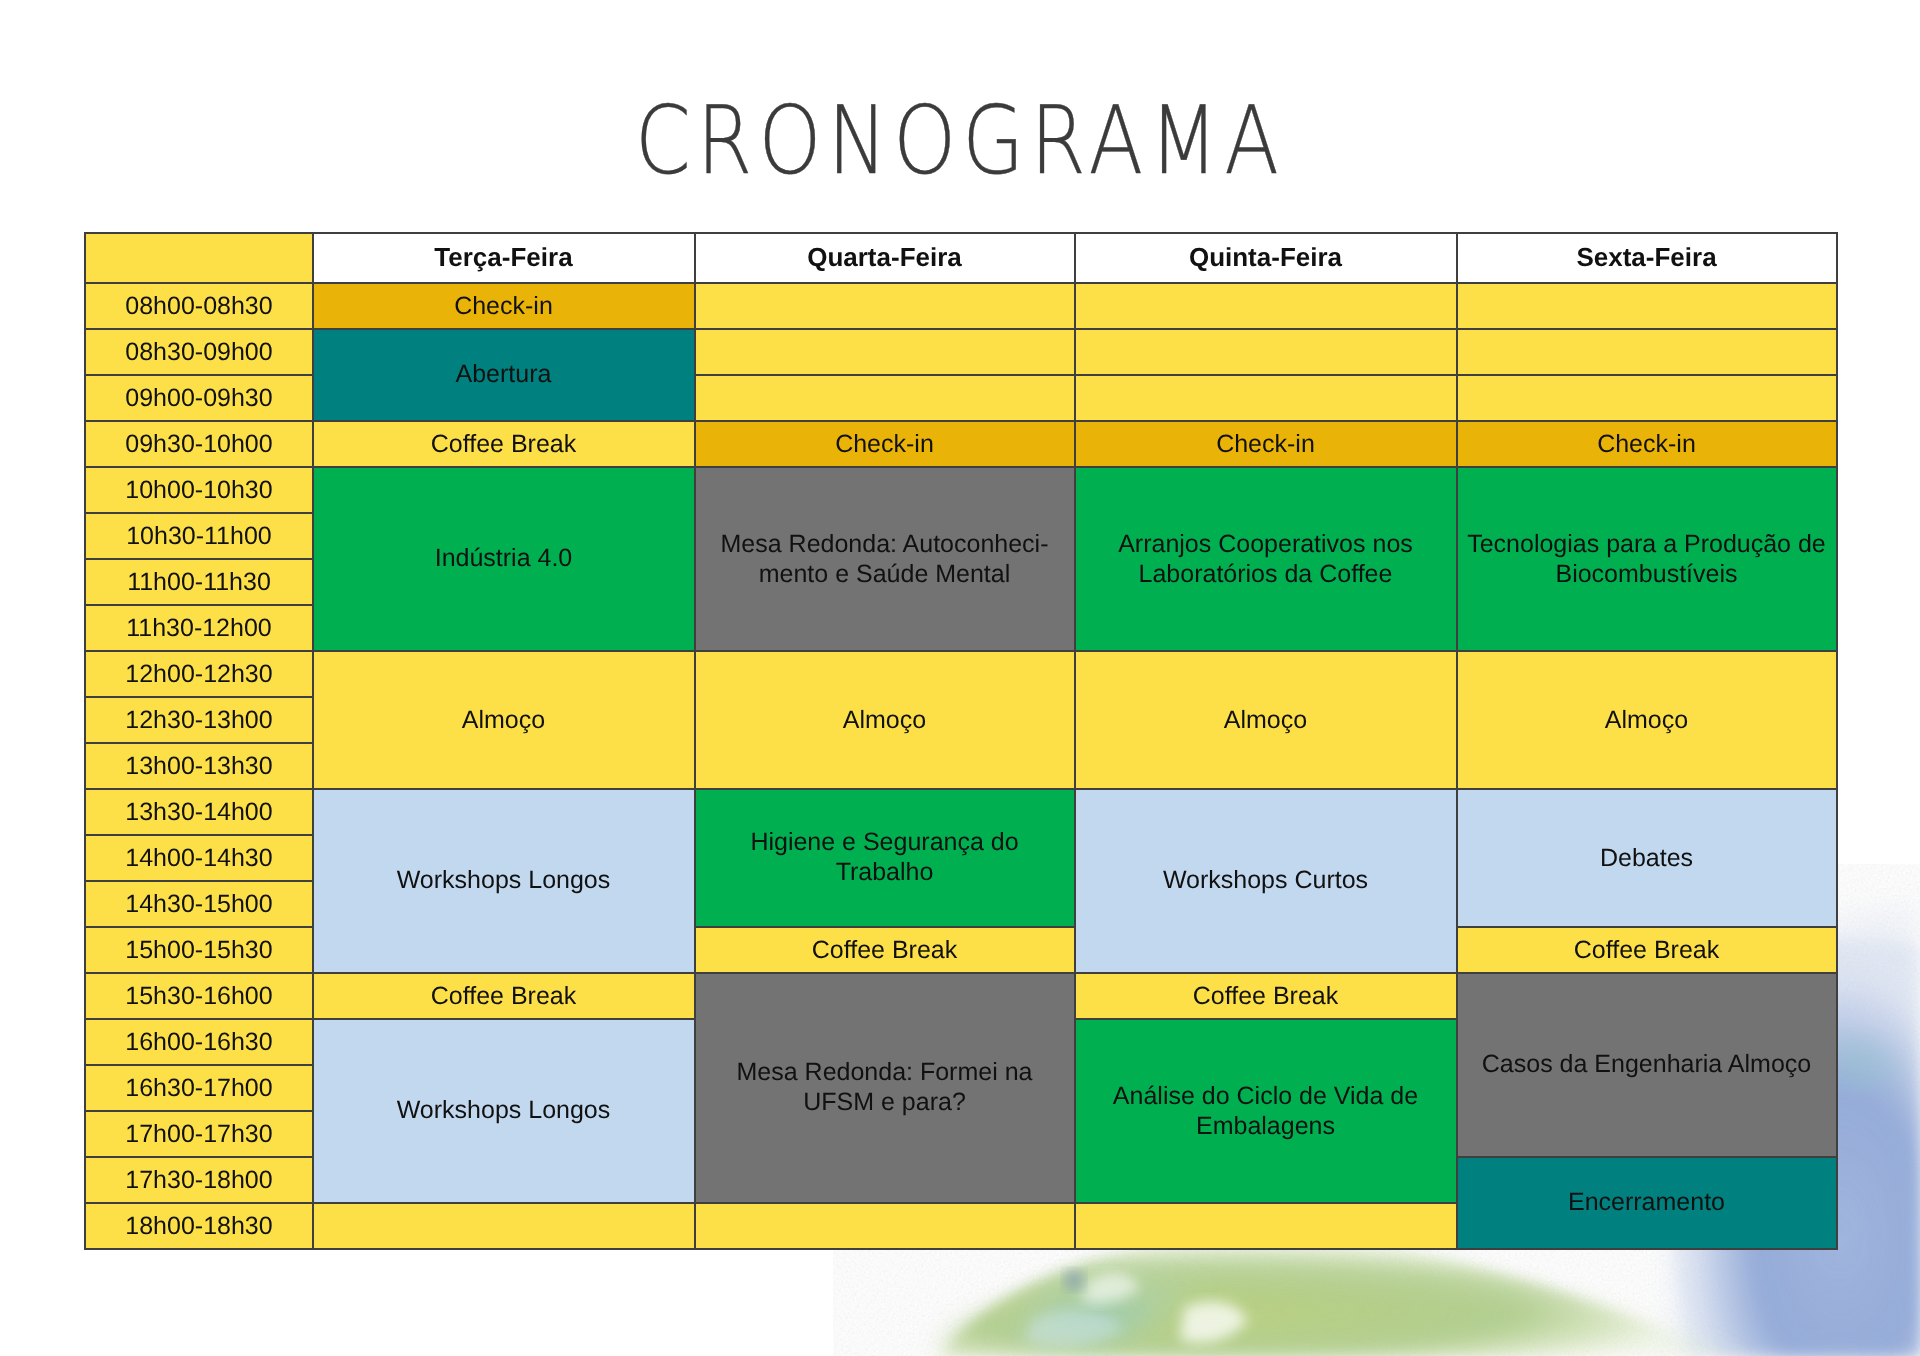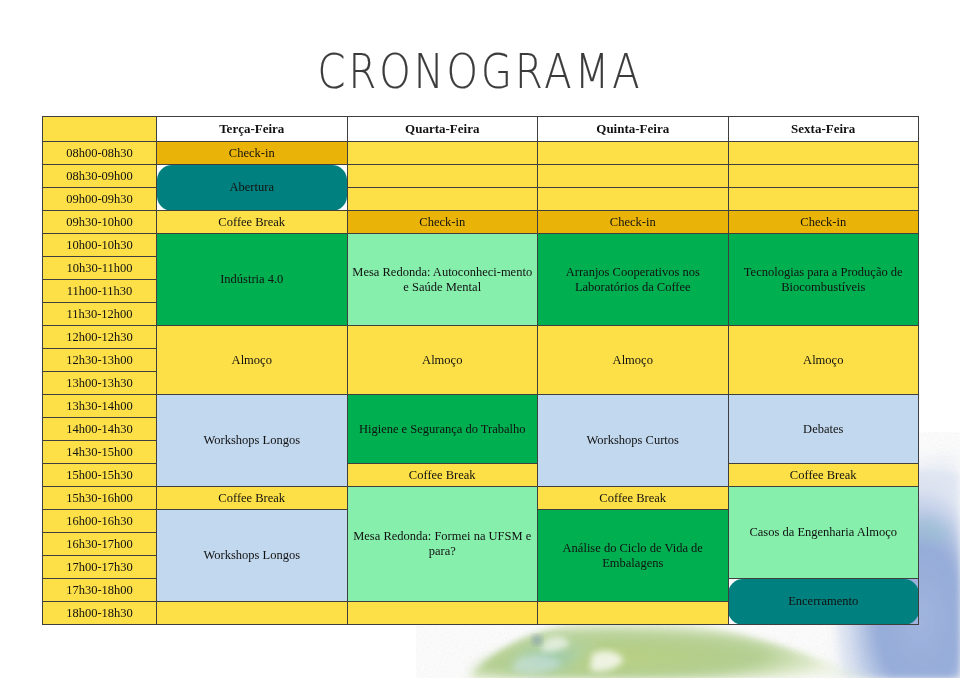--- a/index.html
+++ b/index.html
@@ -22,21 +22,21 @@
     color:#3b3b3b;
     transform:scaleY(1.18);transform-origin:center top;
   }
   .title span{
     display:inline-block;
     -webkit-text-stroke:0.15px #3b3b3b;
   }
 
   
   .sheet{
-    position:absolute;left:42px;top:116px;width:876px;z-index:2;font-family:Liberation Serif, serif;
+    position:absolute;left:42px;top:116px;width:876px;z-index:2;
   }
   table{
     border-collapse:collapse;
     width:876px;
     table-layout:fixed;
     background:transparent;
   }
   col.ctime{width:114px;}
   col.cday{width:190.5px;}
 
@@ -58,23 +58,23 @@
     height:24px;
   }
   td.time{
     font-size:12.5px;
     height:22px;
   }
 
   
   .c-white{background:#fde047;}
   .c-gray{background:#eab308;}
-  .c-teal{background:#00807e;border-radius:15px;}
+  .c-teal{background:#00807e;}
   .c-green{background:#00b050;}
-  .c-blue{background:#86efac;}
+  .c-blue{background:#737373;}
   .c-lblue{background:#c2d8ef;}
 </style>
 </head>
 <body>
 
 <svg id="art" width="960" height="678" viewBox="0 0 960 678" aria-hidden="true">
   <defs>
     <radialGradient id="gBlue" cx="68%" cy="72%" r="62%">
       <stop offset="0%" stop-color="#9fb4dd" stop-opacity="0.95"></stop>
       <stop offset="55%" stop-color="#8fa7d6" stop-opacity="0.85"></stop>

